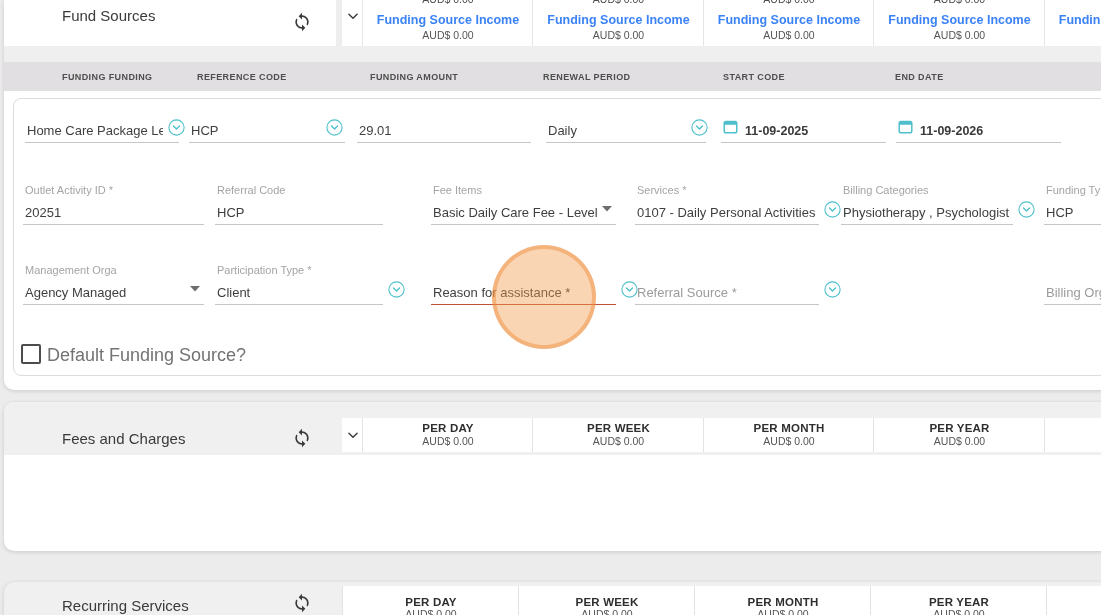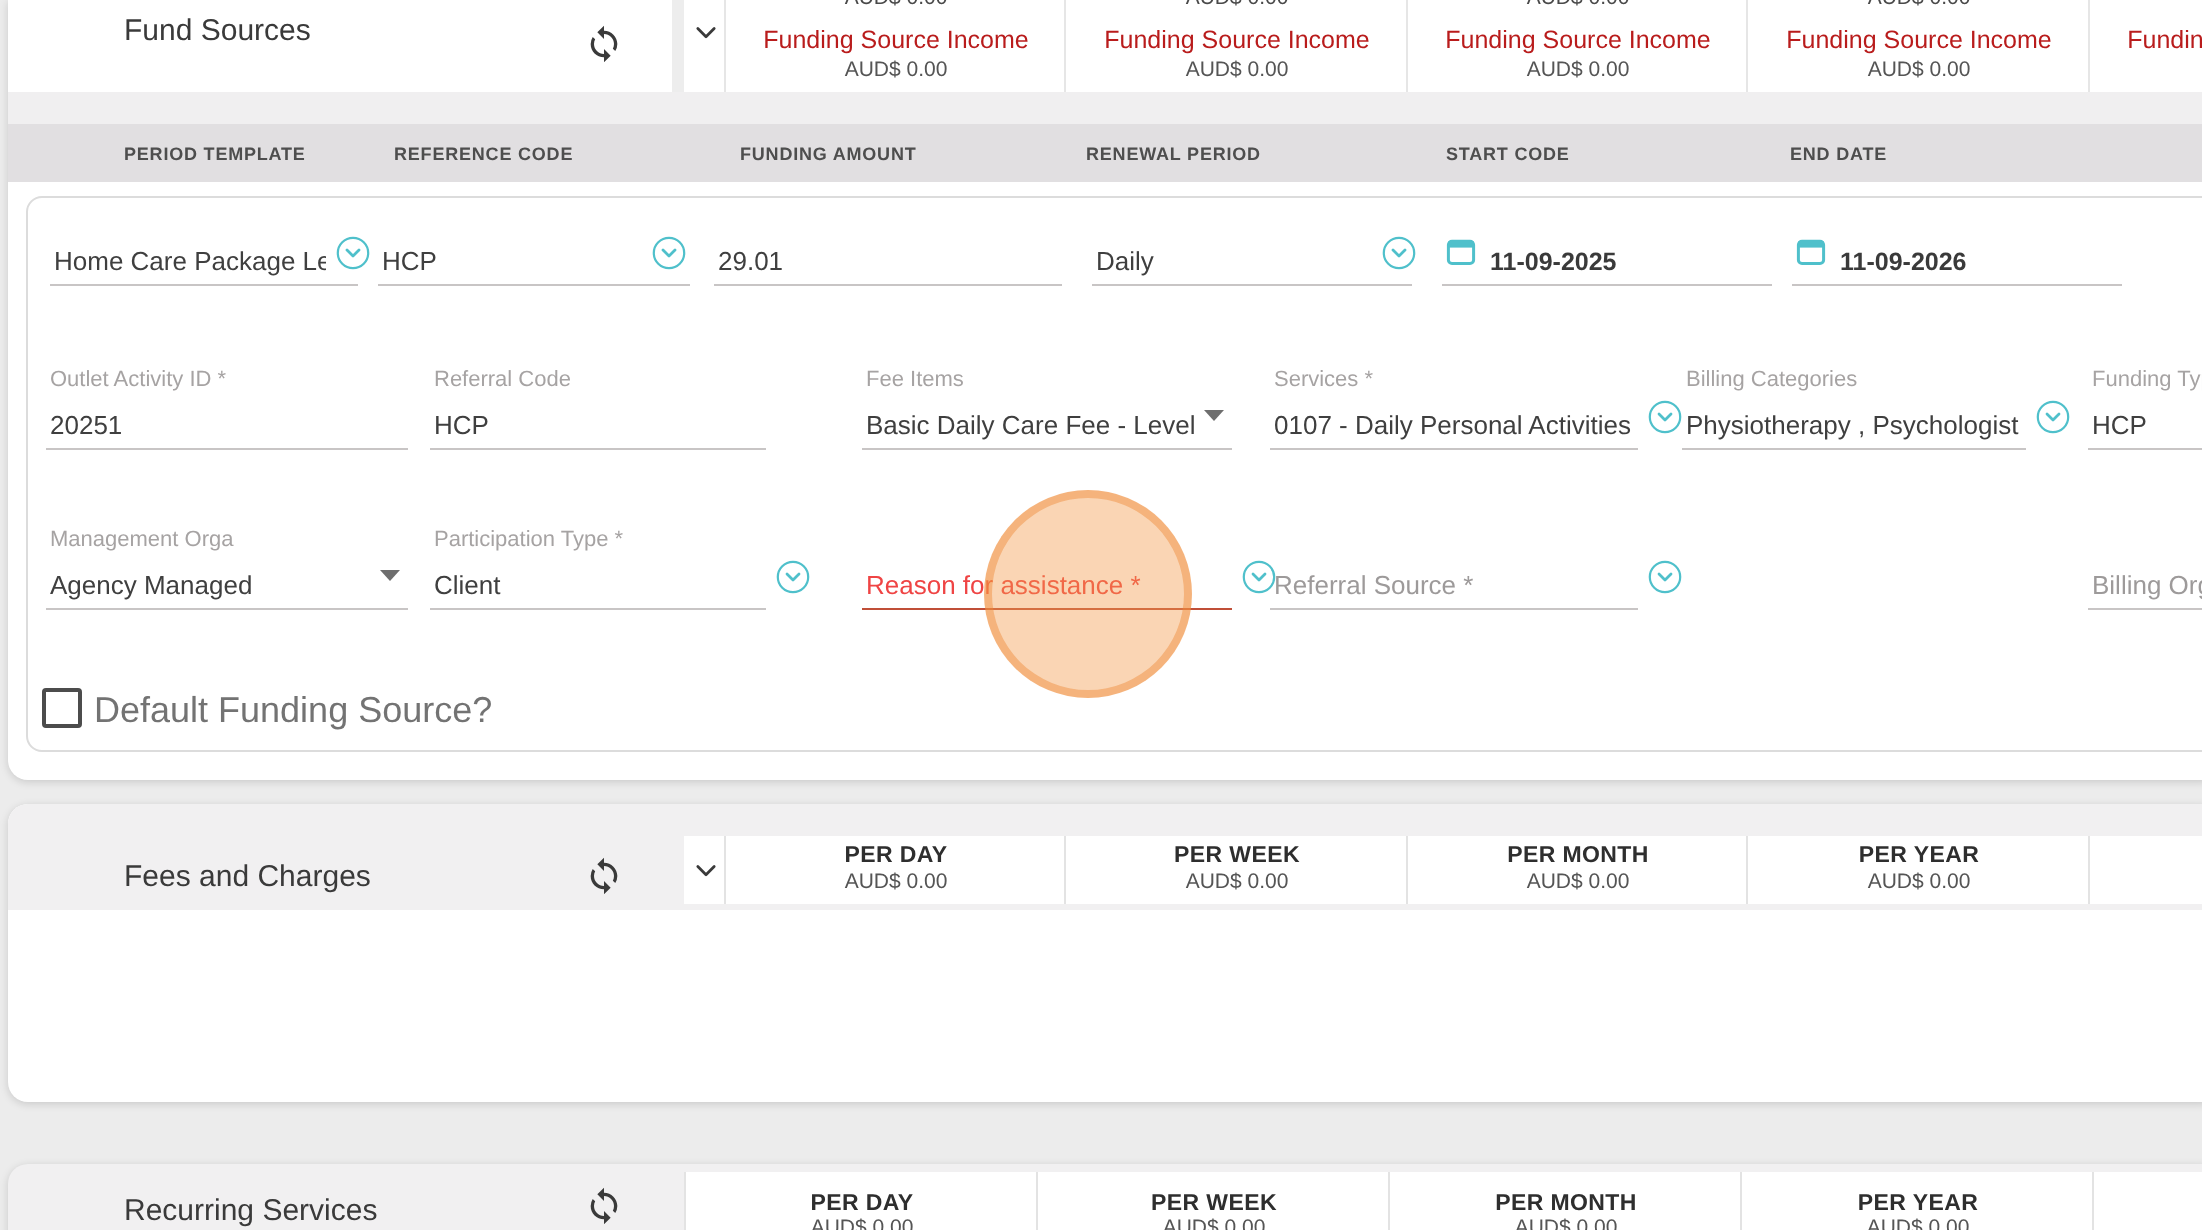--- a/index.html
+++ b/index.html
@@ -5,38 +5,38 @@
   html,body{margin:0;padding:0}
   body{width:1101px;height:615px;overflow:hidden;position:relative;background:#ececec;
        font-family:"Liberation Sans","DejaVu Sans",sans-serif;color:#3d3d3d;}
   .abs{position:absolute}
   .panel{position:absolute;left:4px;width:1106px;background:#fff;box-shadow:0 1px 4px rgba(0,0,0,.15)}
   
   #fund-panel{top:0;height:390px;border-radius:0 0 10px 10px}
   .p-title{font-size:15px;color:#3a3a3a}
   .fcol{position:absolute;top:0;height:46px;background:#fff;border-left:1px solid #e6e6e6;text-align:center;overflow:visible}
   .fcol .clip{position:absolute;top:-7px;left:0;right:0;font-size:10.5px;color:#4a4a4a}
-  .fcol .t{position:absolute;top:13px;left:0;right:0;font-weight:400;font-size:12.5px;color:#b91c1c;white-space:nowrap}
+  .fcol .t{position:absolute;top:13px;left:0;right:0;font-weight:700;font-size:12.5px;color:#3b82f6;white-space:nowrap}
   .fcol .v{position:absolute;top:29px;left:0;right:0;font-size:10.5px;color:#555}
   .gray-strip{position:absolute;left:0;right:0;top:46px;height:16px;background:#f0eff0}
   .thead{position:absolute;left:0;right:0;top:62px;height:29px;background:#e1dfe1}
   .th{position:absolute;top:10px;font-size:9px;font-weight:700;color:#4e4e4e;letter-spacing:.4px;white-space:nowrap}
   .card{position:absolute;left:9px;top:98px;width:1200px;height:276px;background:#fff;border:1px solid #dcdcdc;border-radius:8px}
   .fld{position:absolute;border-bottom:1px solid #c8c5c5;white-space:nowrap}
   .fld .val{position:absolute;left:2px;bottom:4px;font-size:13px;color:#3f3f3f;white-space:nowrap}
   .fld .lbl{position:absolute;left:2px;top:0;font-size:11px;color:#a6a3a3;white-space:nowrap}
   .fld .ph{color:#9d9a9a}
   .fld .datev{font-weight:700;font-size:12.5px;color:#3a3a3a}
   .row1{top:17px;height:26px}
   .row2{top:85px;height:40px}
   .row3{top:165px;height:40px}
   .icon-right{position:absolute;bottom:2px}
   .caret{position:absolute;right:4px;bottom:8px}
   .cal{position:absolute;left:2px;bottom:4px}
-  .orange .val{color:#ef4444}
+  .orange .val{color:#404040}
   .orange{border-bottom:1px solid #c04f38}
   .checkbox{position:absolute;left:7px;top:245px;width:16px;height:16px;border:2px solid #4c4c4c;border-radius:2px;background:#fff}
   .cb-label{position:absolute;left:33px;top:246px;font-size:18px;color:#737373}
   .hl-circle{position:absolute;left:492px;top:245px;width:96px;height:96px;border-radius:50%;
              background:rgba(244,154,77,.42);border:4px solid rgba(237,138,56,.45);z-index:40;pointer-events:none}
   .vgap{position:absolute;left:332px;top:0;width:6px;height:46px;background:#ededed}
   .chev-cell{position:absolute;background:#fff}
   
   #fees-panel{top:402px;height:149px;border-radius:10px}
   #fees-panel .band{position:absolute;left:0;right:0;top:0;height:53px;background:#f1f0f1;border-radius:10px 10px 0 0}
@@ -88,21 +88,21 @@
   </div>
   <div class="fcol" style="left:1040px;width:170px">
     <div class="clip">AUD$ 0.00</div>
     <div class="t">Funding Source Income</div>
     <div class="v">AUD$ 0.00</div>
   </div>
 
   <div class="gray-strip"></div>
 
   <div class="thead">
-    <span class="th" style="left:58px">PERIOD TEMPLATE</span>
+    <span class="th" style="left:58px">FUNDING FUNDING</span>
     <span class="th" style="left:193px">REFERENCE CODE</span>
     <span class="th" style="left:366px">FUNDING AMOUNT</span>
     <span class="th" style="left:539px">RENEWAL PERIOD</span>
     <span class="th" style="left:719px">START CODE</span>
     <span class="th" style="left:891px">END DATE</span>
   </div>
 
   <div class="card">
 
     <div class="fld row1" style="left:11px;width:154px">

